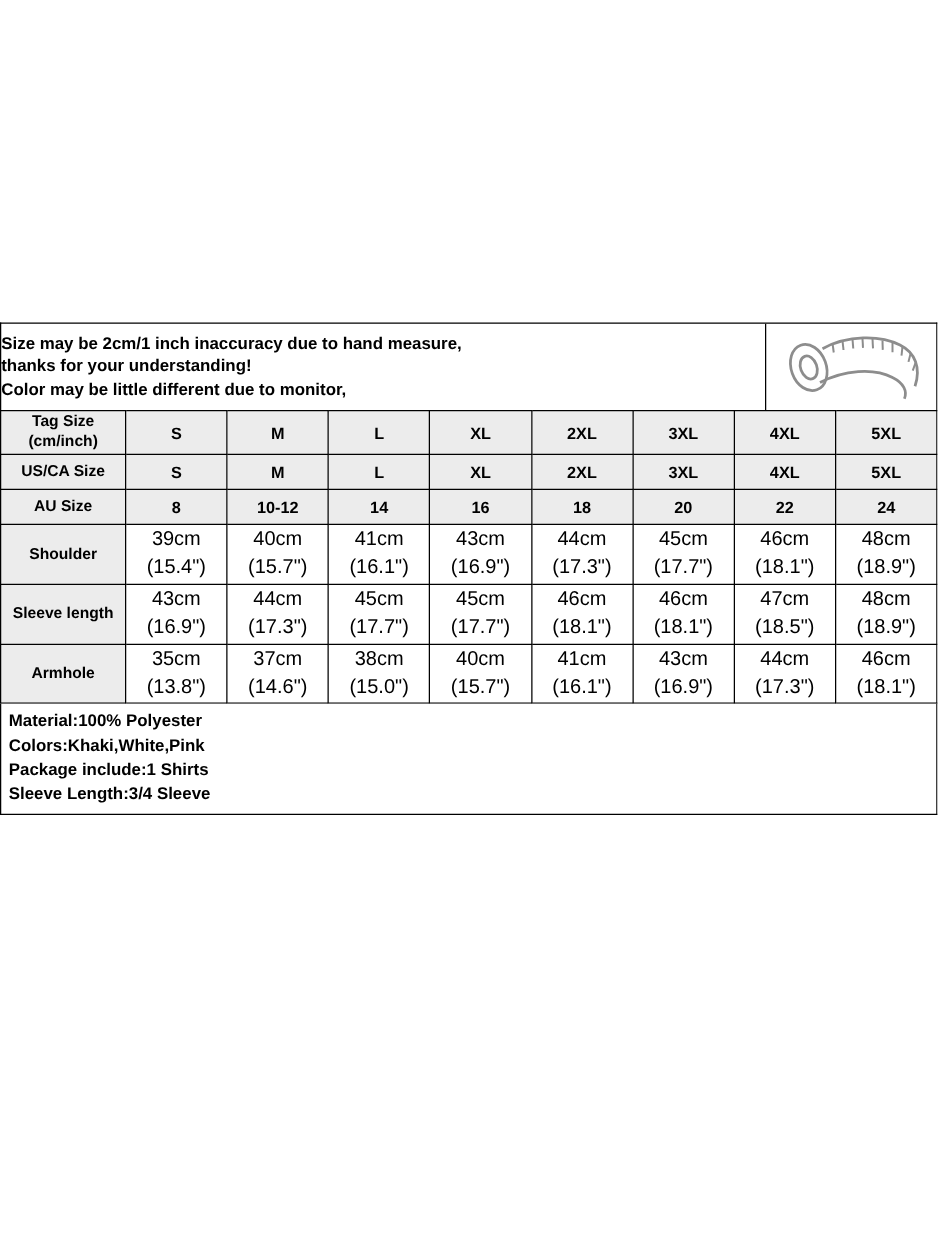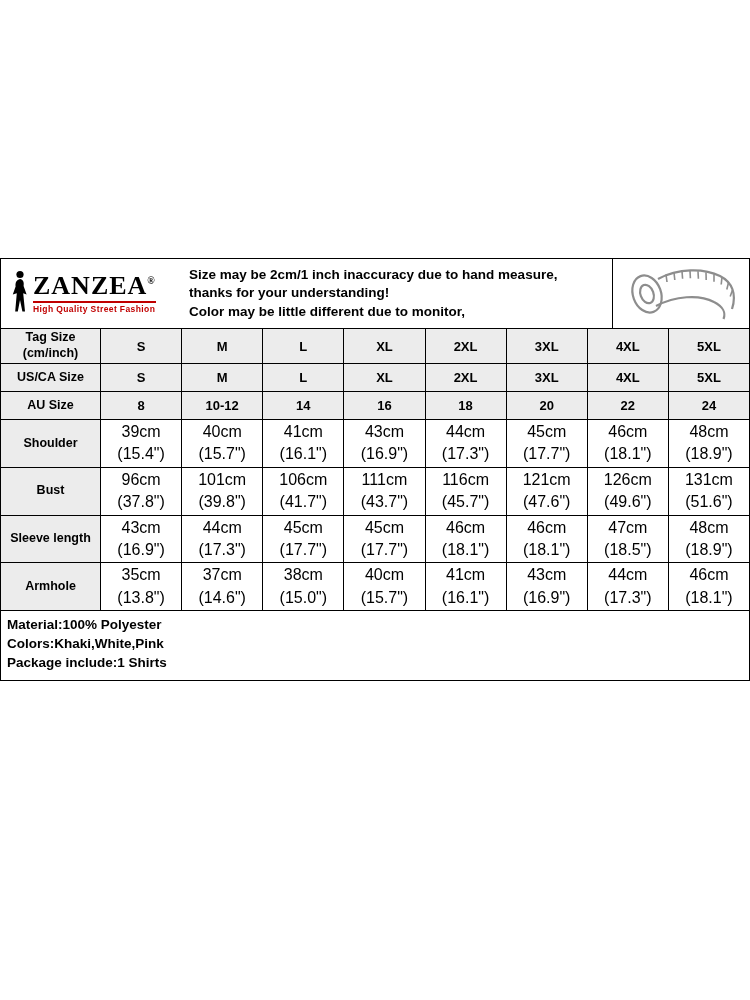--- a/index.html
+++ b/index.html
@@ -80,33 +80,20 @@
     background: #fff;
   }
 </style>
 </head>
 <body>
 
 <div class="sheet">
 
   <div class="top-strip">
 
-    <div class="brand-cell">
-      <span class="brand-figure">
-        <svg width="20" height="44" viewBox="0 0 20 44" aria-hidden="true">
-          <circle cx="11" cy="4.5" r="3.6" fill="#000"></circle>
-          <path fill="#000" d="M11 9 C 7.5 9.8 6.2 12.5 6.6 16.5 L3.8 24.5 L7.8 23.2 L6.2 41.5 L8.8 41.5 L11 30 L13.4 41.5 L16 41.5 L14.2 23.2 L17.6 24.5 L14.6 16 C 15.2 12 14.2 9.8 11 9 Z"></path>
-        </svg>
-      </span>
-      <span class="brand-text">
-        <span class="brand-name"><span>ZANZEA</span><sup>®</sup></span>
-        <span class="brand-rule"></span>
-        <span class="brand-tagline">High Quality Street Fashion</span>
-      </span>
-    </div>
 
     <div class="notice-cell">
       <div>Size may be 2cm/1 inch inaccuracy due to hand measure,</div>
       <div>thanks for your understanding!</div>
       <div>Color may be little different due to monitor,</div>
     </div>
 
     <div class="tape-cell">
       <svg width="122" height="60" viewBox="0 0 122 60" aria-hidden="true">
         <g fill="none" stroke="#8d8d8d" stroke-width="2.2">
@@ -175,31 +162,20 @@
           <td>39cm<br>(15.4")</td>
           <td>40cm<br>(15.7")</td>
           <td>41cm<br>(16.1")</td>
           <td>43cm<br>(16.9")</td>
           <td>44cm<br>(17.3")</td>
           <td>45cm<br>(17.7")</td>
           <td>46cm<br>(18.1")</td>
           <td>48cm<br>(18.9")</td>
         </tr>
         <tr class="measure-row">
-          <th>Bust</th>
-          <td>96cm<br>(37.8")</td>
-          <td>101cm<br>(39.8")</td>
-          <td>106cm<br>(41.7")</td>
-          <td>111cm<br>(43.7")</td>
-          <td>116cm<br>(45.7")</td>
-          <td>121cm<br>(47.6")</td>
-          <td>126cm<br>(49.6")</td>
-          <td>131cm<br>(51.6")</td>
-        </tr>
-        <tr class="measure-row">
           <th>Sleeve length</th>
           <td>43cm<br>(16.9")</td>
           <td>44cm<br>(17.3")</td>
           <td>45cm<br>(17.7")</td>
           <td>45cm<br>(17.7")</td>
           <td>46cm<br>(18.1")</td>
           <td>46cm<br>(18.1")</td>
           <td>47cm<br>(18.5")</td>
           <td>48cm<br>(18.9")</td>
         </tr>
@@ -214,15 +190,16 @@
           <td>44cm<br>(17.3")</td>
           <td>46cm<br>(18.1")</td>
         </tr>
       </tbody>
   </table>
 
   <div class="footer-block">
     <div>Material:100% Polyester</div>
     <div>Colors:Khaki,White,Pink</div>
     <div>Package include:1 Shirts</div>
+    <div>Sleeve Length:3/4 Sleeve</div>
   </div>
 
 </div>
 
 </body></html>

